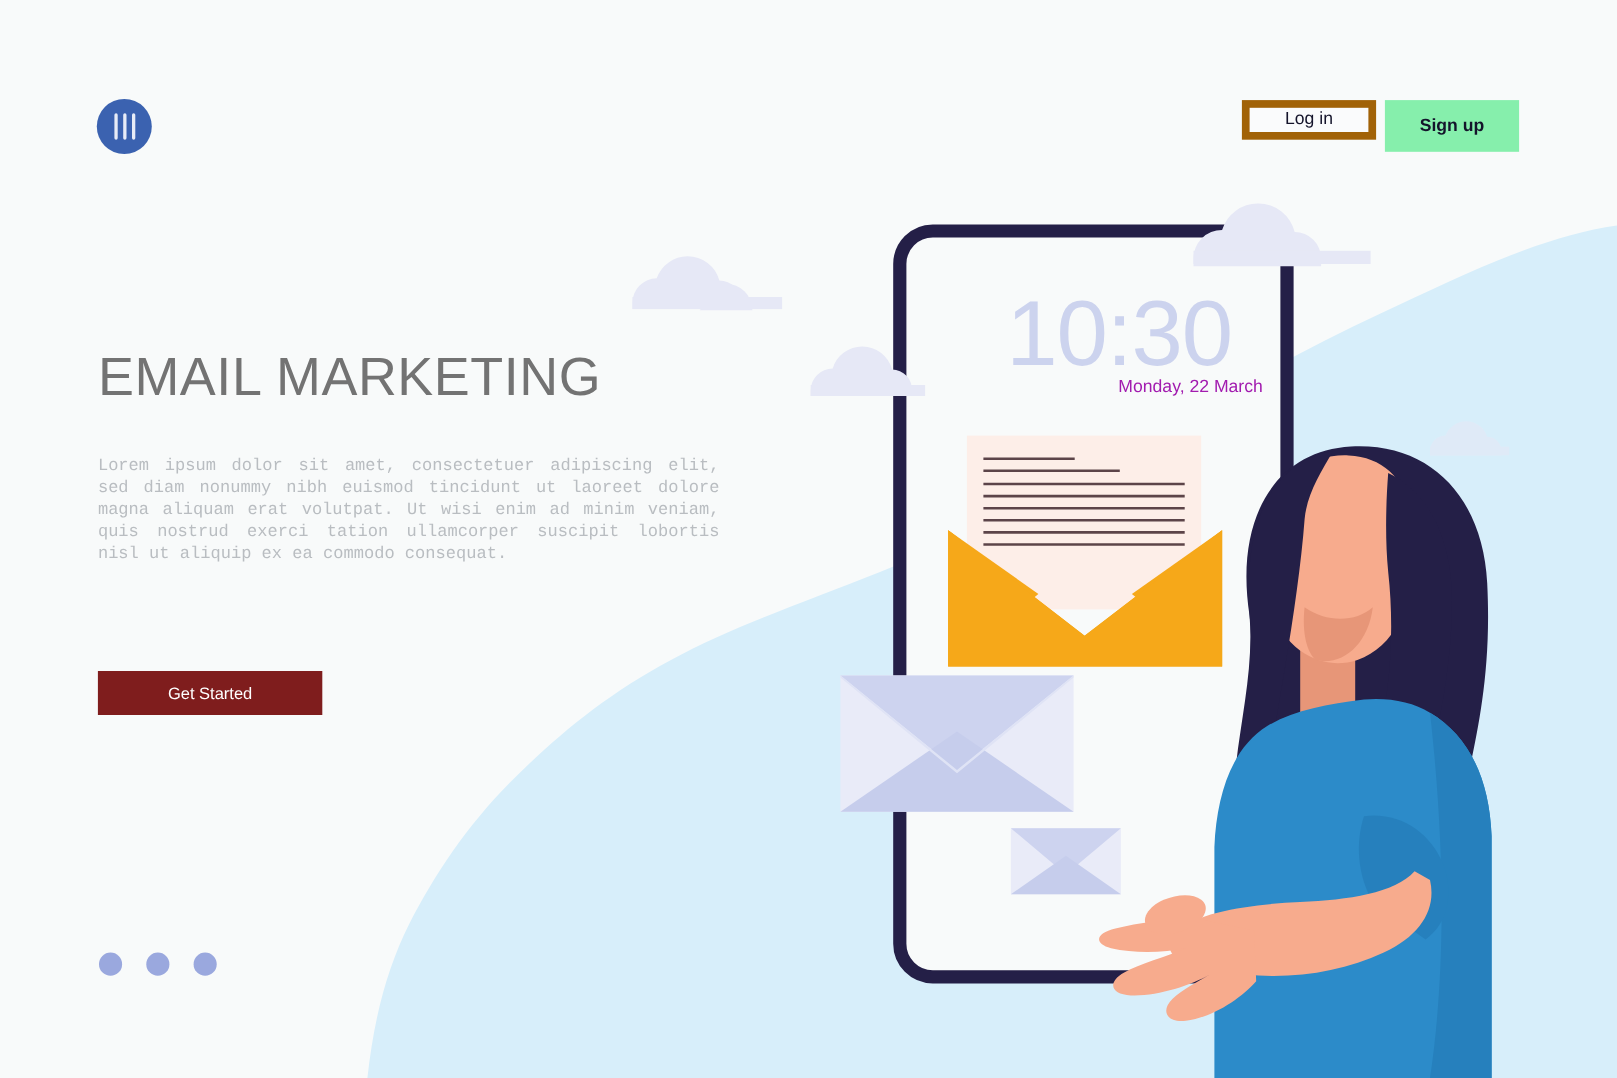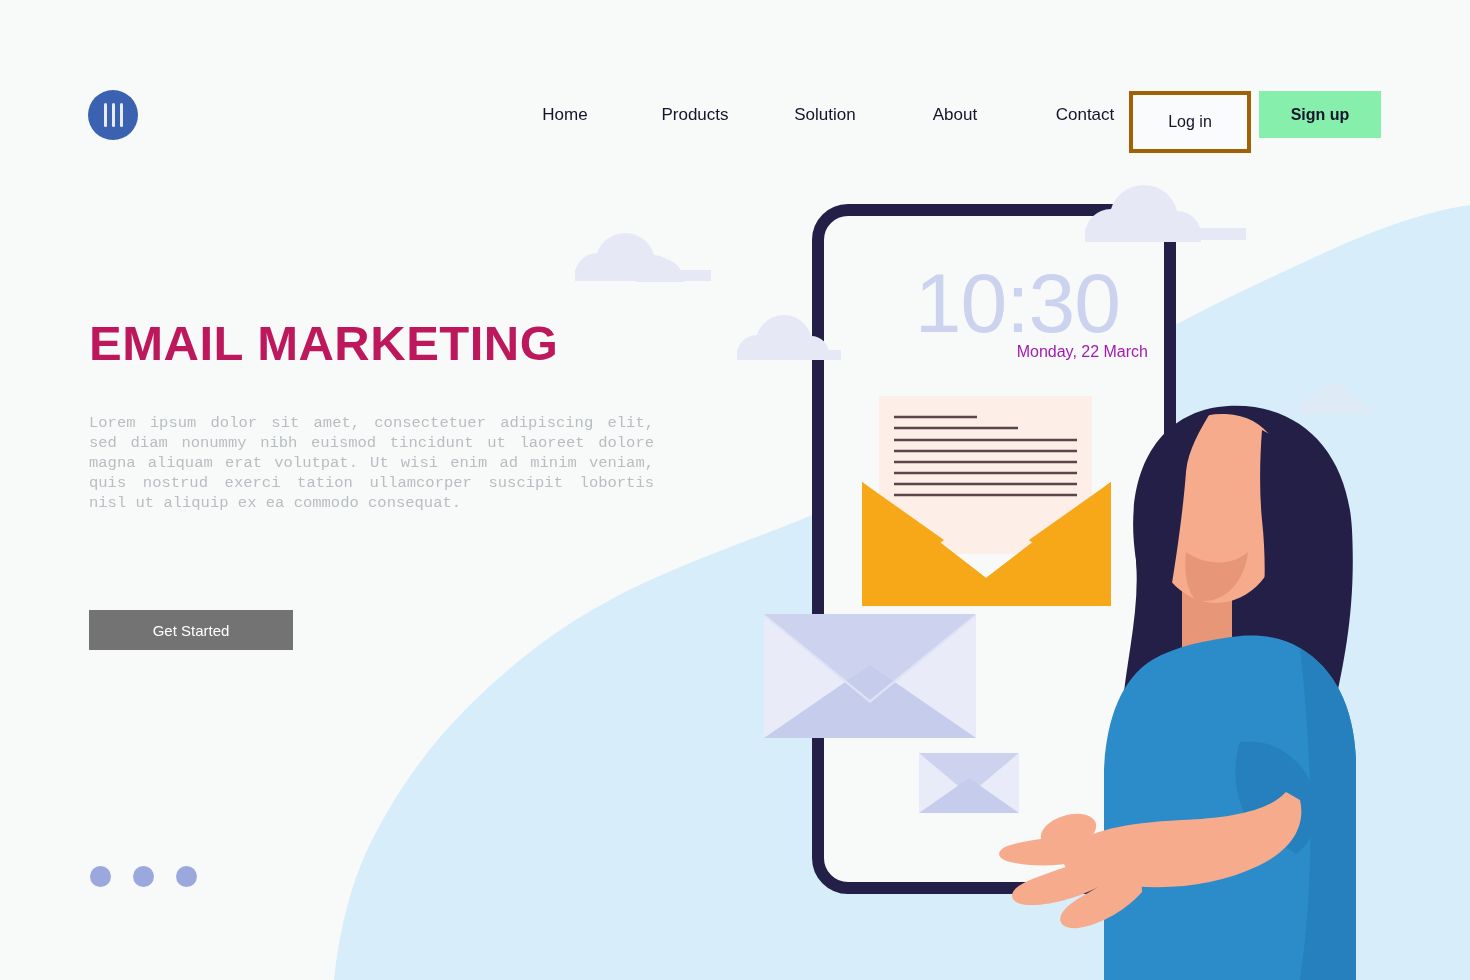--- a/index.html
+++ b/index.html
@@ -41,60 +41,60 @@
   }
   .nav a {
     display: block;
     font-size: 17px; color: #14142b;
     text-decoration: none;
     width: 130px; text-align: center;
     line-height: 30px;
   }
   .auth { position: absolute; left: 1129px; top: 91px; display: flex; }
   .btn-login {
-    width: 122px; height: 62px;
-    border: 4px solid #a16207;
+    width: 122px; height: 36px;
+    border: 7px solid #a16207;
     background: #fafbfc;
     color: #14142b; font-size: 16px;
     display: flex; align-items: center; justify-content: center;
     cursor: pointer;
   }
   .btn-signup {
     width: 122px; height: 47px;
     margin-left: 8px;
     border: none;
     background: #86efac;
     color: #14142b; font-size: 16px; font-weight: 600;
     display: flex; align-items: center; justify-content: center;
     cursor: pointer;
   }
 
   
   .hero { position: absolute; left: 89px; top: 318px; width: 600px; z-index: 30; }
   .hero h1 {
-    font-size: 49px; font-weight: 700; letter-spacing: 0.5px;
-    color: #be185d; line-height: 1.05;
+    font-size: 49px; font-weight: 400; letter-spacing: 0.5px;
+    color: #737373; line-height: 1.05;
   }
   .hero h2 {
     margin-top: 14px;
     font-size: 28px; font-weight: 400; letter-spacing: 4px;
     color: #b9d2ec;
   }
   .hero p {
     margin-top: 44px;
     width: 565px;
     font-family: "Liberation Mono", "DejaVu Sans Mono", monospace;
     font-size: 15.5px; line-height: 20px;
     color: #b9bdc1;
     text-align: justify;
   }
   .cta {
     position: absolute; left: 89px; top: 610px;
     width: 204px; height: 40px;
-    background: #737373; color: #ffffff;
+    background: #7f1d1d; color: #ffffff;
     border: none; font-size: 15px;
     display: flex; align-items: center; justify-content: center;
     cursor: pointer; z-index: 30;
   }
   .dots {
     position: absolute; left: 90px; top: 866px;
     display: flex; gap: 22px; z-index: 30;
   }
   .dots span {
     width: 21px; height: 21px; border-radius: 50%;
@@ -261,27 +261,20 @@
   <div class="clocktxt clock-time">10:30</div>
   <div class="clocktxt clock-date">Monday, 22 March</div>
 
   <div class="header">
     <div class="logo">
       <i></i>
       <i></i>
       <i></i>
     </div>
 
-    <nav class="nav">
-      <a href="#">Home</a>
-      <a href="#">Products</a>
-      <a href="#">Solution</a>
-      <a href="#">About</a>
-      <a href="#">Contact</a>
-    </nav>
 
     <div class="auth">
       <button class="btn-login">Log in</button>
       <button class="btn-signup">Sign up</button>
     </div>
   </div>
 
   <div class="hero">
     <h1>EMAIL MARKETING</h1>
     <p>Lorem ipsum dolor sit amet, consectetuer adipiscing elit, sed diam nonummy nibh euismod tincidunt ut laoreet dolore magna aliquam erat volutpat. Ut wisi enim ad minim veniam, quis nostrud exerci tation ullamcorper suscipit lobortis nisl ut aliquip ex ea commodo consequat.</p>

